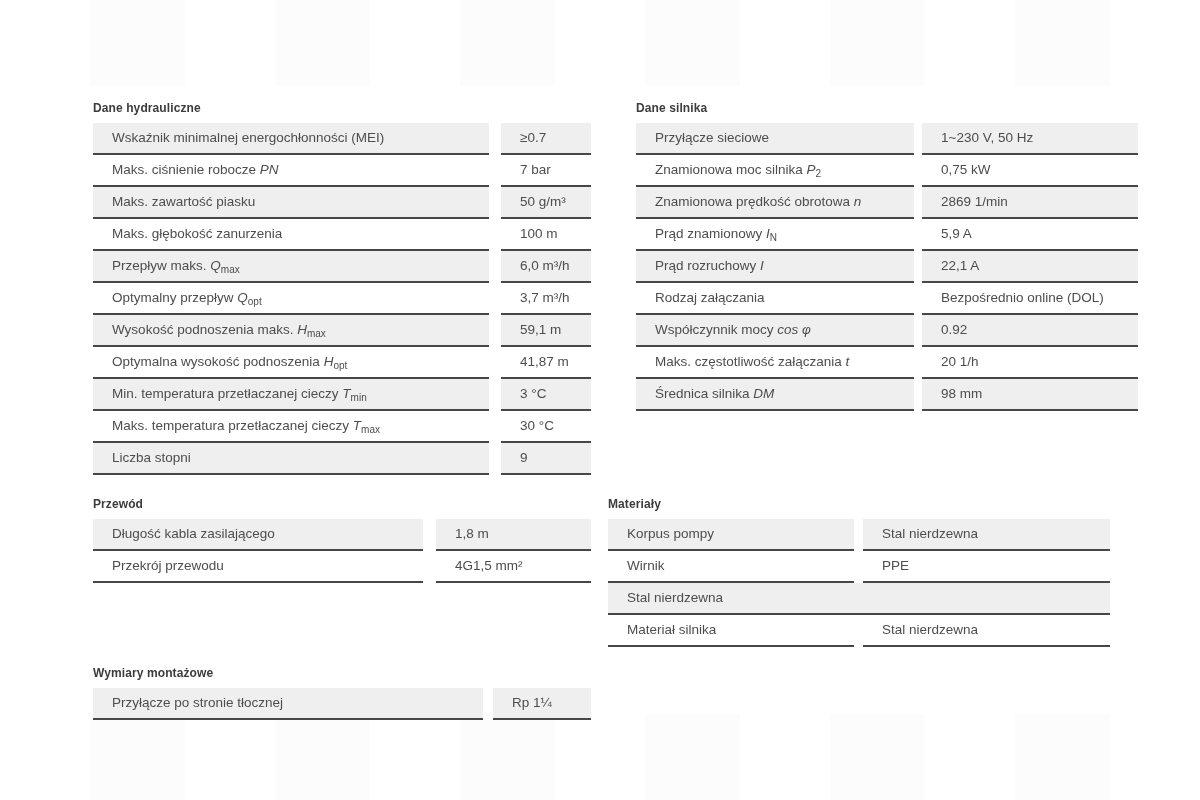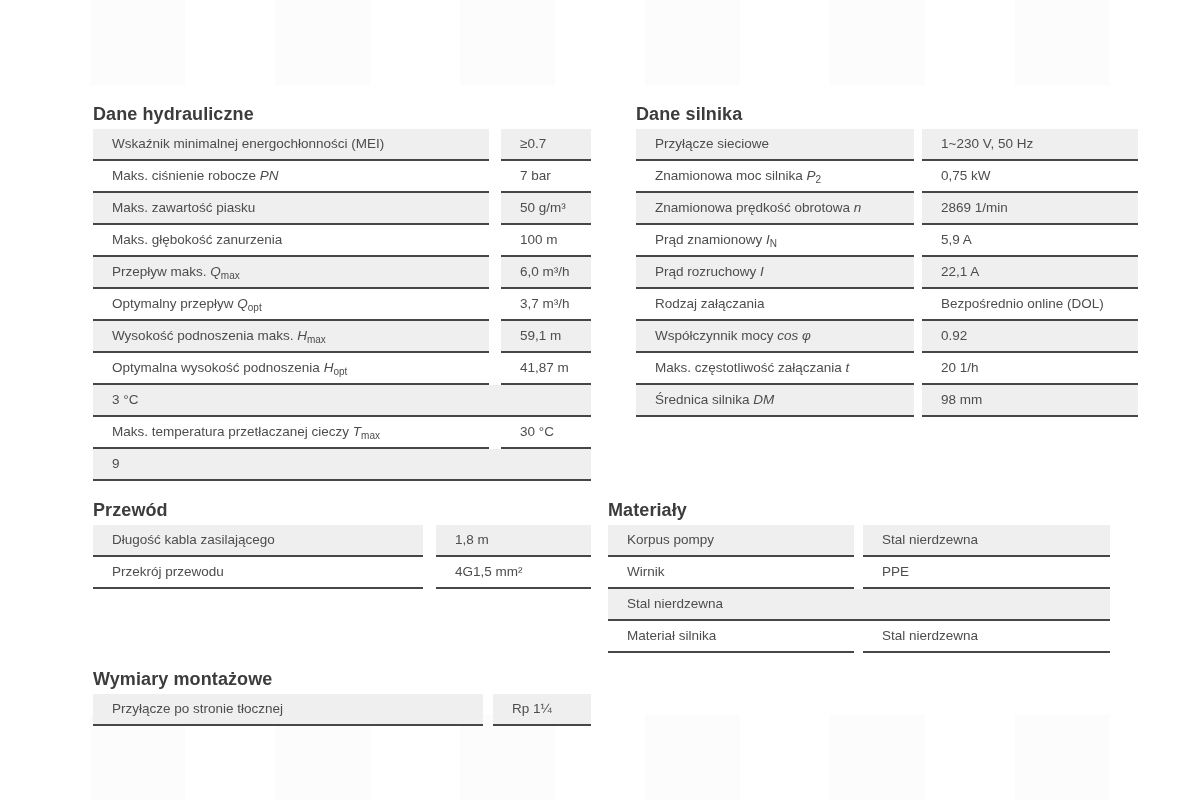--- a/index.html
+++ b/index.html
@@ -17,22 +17,22 @@
   }
   .watermark.top{top:0;}
   .watermark.bottom{top:714px;}
   .section{position:absolute;}
   #sec-dane-hydrauliczne{left:93px;top:88px;width:498px;--lw:396px;--gap:12px;}
   #sec-dane-silnika    {left:636px;top:88px;width:502px;--lw:278px;--gap:8px;}
   #sec-przewod         {left:93px;top:484px;width:498px;--lw:330px;--gap:13px;}
   #sec-materialy       {left:608px;top:484px;width:502px;--lw:246px;--gap:9px;}
   #sec-wymiary-montazowe{left:93px;top:653px;width:498px;--lw:390px;--gap:10px;}
   h2.section-title{
-    margin:16px 0 5px 0;
-    font-size:18px;line-height:20px;font-weight:bold;
+    margin:10px 0 5px 0;
+    font-size:12px;line-height:20px;font-weight:bold;
     color:var(--heading-color,#3c3c3c);
     letter-spacing:0.1px;
   }
   .spec-row{display:flex;height:32px;}
   .cell{
     box-sizing:border-box;height:32px;line-height:29px;
     border-bottom:2px solid var(--cell-border,#474747);
     padding-left:19px;white-space:nowrap;overflow:hidden;
   }
   .cell.label{width:var(--lw);margin-right:var(--gap);}
@@ -77,27 +77,29 @@
       </div>
       <div class="spec-row odd">
         <div class="cell label">Wysokość podnoszenia maks. <i>H</i><sub>max</sub></div>
         <div class="cell value">59,1 m</div>
       </div>
       <div class="spec-row even">
         <div class="cell label">Optymalna wysokość podnoszenia <i>H</i><sub>opt</sub></div>
         <div class="cell value">41,87 m</div>
       </div>
       <div class="spec-row odd">
+        <div class="cell label">Min. temperatura przetłaczanej cieczy <i>T</i><sub>min</sub></div>
         <div class="cell value">3 °C</div>
       </div>
       <div class="spec-row even">
         <div class="cell label">Maks. temperatura przetłaczanej cieczy <i>T</i><sub>max</sub></div>
         <div class="cell value">30 °C</div>
       </div>
       <div class="spec-row odd">
+        <div class="cell label">Liczba stopni</div>
         <div class="cell value">9</div>
       </div>
     </div>
 </section>
 
 <section class="section" id="sec-dane-silnika">
   <h2 class="section-title">Dane silnika</h2>
   <div class="spec-table">
       <div class="spec-row odd">
         <div class="cell label">Przyłącze sieciowe</div>

